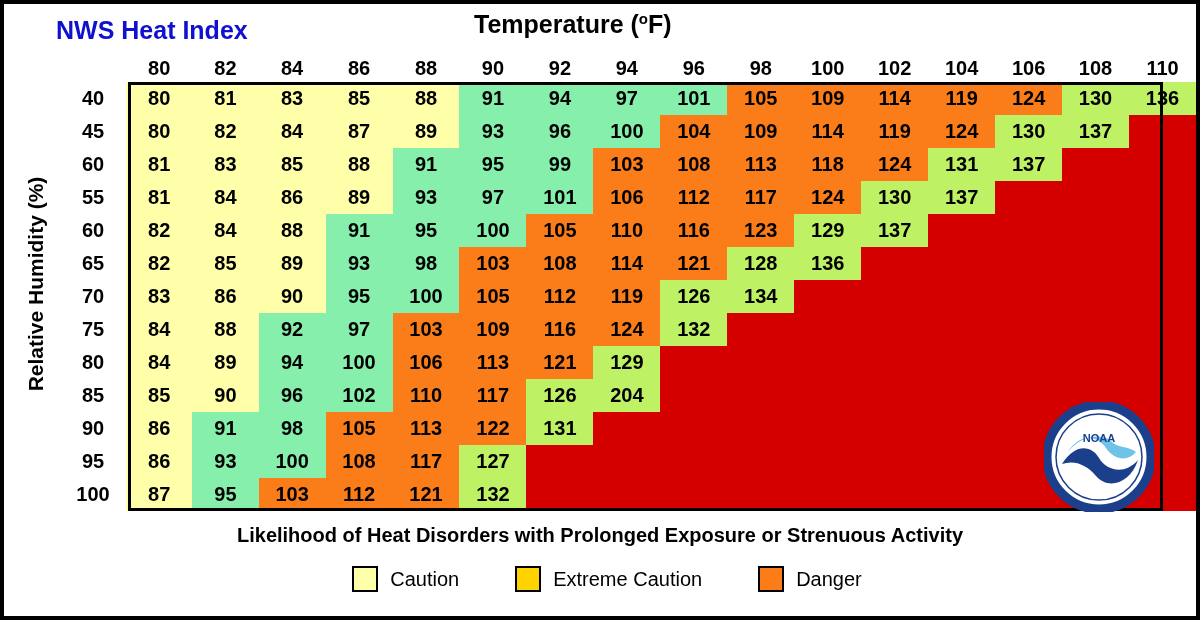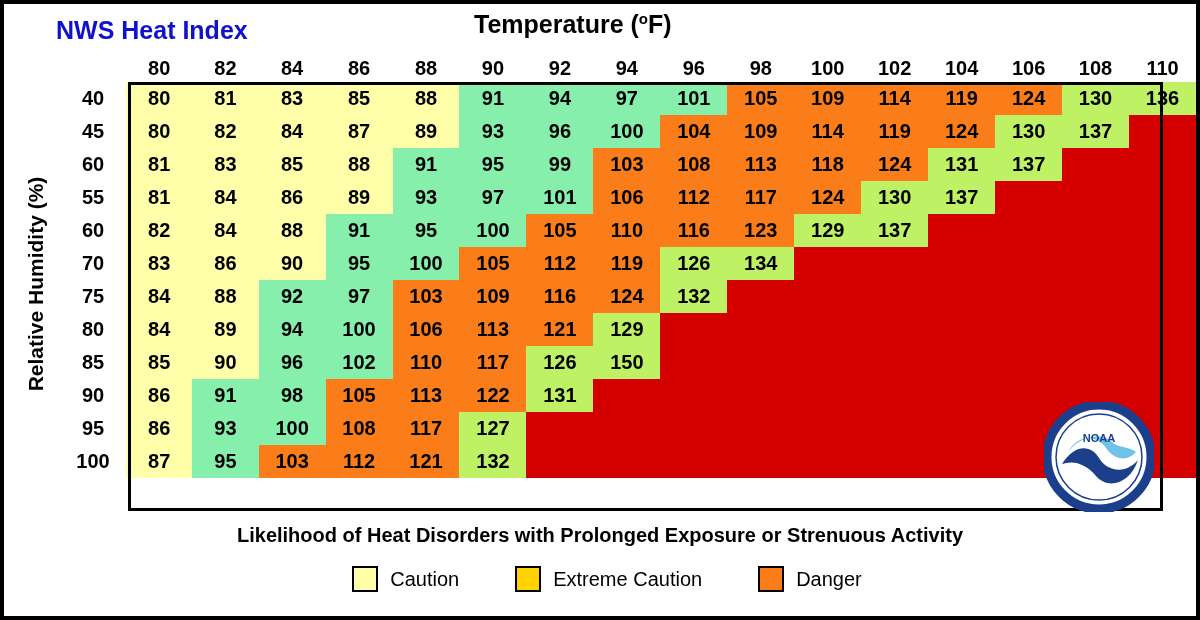--- a/index.html
+++ b/index.html
@@ -328,20 +328,39 @@
             <td class="cell c-danger">116</td>
             <td class="cell c-danger">123</td>
             <td class="cell c-exdanger">129</td>
             <td class="cell c-exdanger">137</td>
             <td class="cell c-none"></td>
             <td class="cell c-none"></td>
             <td class="cell c-none"></td>
             <td class="cell c-none"></td>
           </tr>
           <tr>
+            <th class="row-head">65</th>
+            <td class="cell c-caution">82</td>
+            <td class="cell c-caution">85</td>
+            <td class="cell c-caution">89</td>
+            <td class="cell c-excaution">93</td>
+            <td class="cell c-excaution">98</td>
+            <td class="cell c-danger">103</td>
+            <td class="cell c-danger">108</td>
+            <td class="cell c-danger">114</td>
+            <td class="cell c-danger">121</td>
+            <td class="cell c-exdanger">128</td>
+            <td class="cell c-exdanger">136</td>
+            <td class="cell c-none"></td>
+            <td class="cell c-none"></td>
+            <td class="cell c-none"></td>
+            <td class="cell c-none"></td>
+            <td class="cell c-none"></td>
+          </tr>
+          <tr>
             <th class="row-head">70</th>
             <td class="cell c-caution">83</td>
             <td class="cell c-caution">86</td>
             <td class="cell c-caution">90</td>
             <td class="cell c-excaution">95</td>
             <td class="cell c-excaution">100</td>
             <td class="cell c-danger">105</td>
             <td class="cell c-danger">112</td>
             <td class="cell c-danger">119</td>
             <td class="cell c-exdanger">126</td>
@@ -393,21 +412,21 @@
           </tr>
           <tr>
             <th class="row-head">85</th>
             <td class="cell c-caution">85</td>
             <td class="cell c-caution">90</td>
             <td class="cell c-excaution">96</td>
             <td class="cell c-excaution">102</td>
             <td class="cell c-danger">110</td>
             <td class="cell c-danger">117</td>
             <td class="cell c-exdanger">126</td>
-            <td class="cell c-exdanger">150</td>
+            <td class="cell c-exdanger">204</td>
             <td class="cell c-none"></td>
             <td class="cell c-none"></td>
             <td class="cell c-none"></td>
             <td class="cell c-none"></td>
             <td class="cell c-none"></td>
             <td class="cell c-none"></td>
             <td class="cell c-none"></td>
             <td class="cell c-none"></td>
           </tr>
           <tr>

